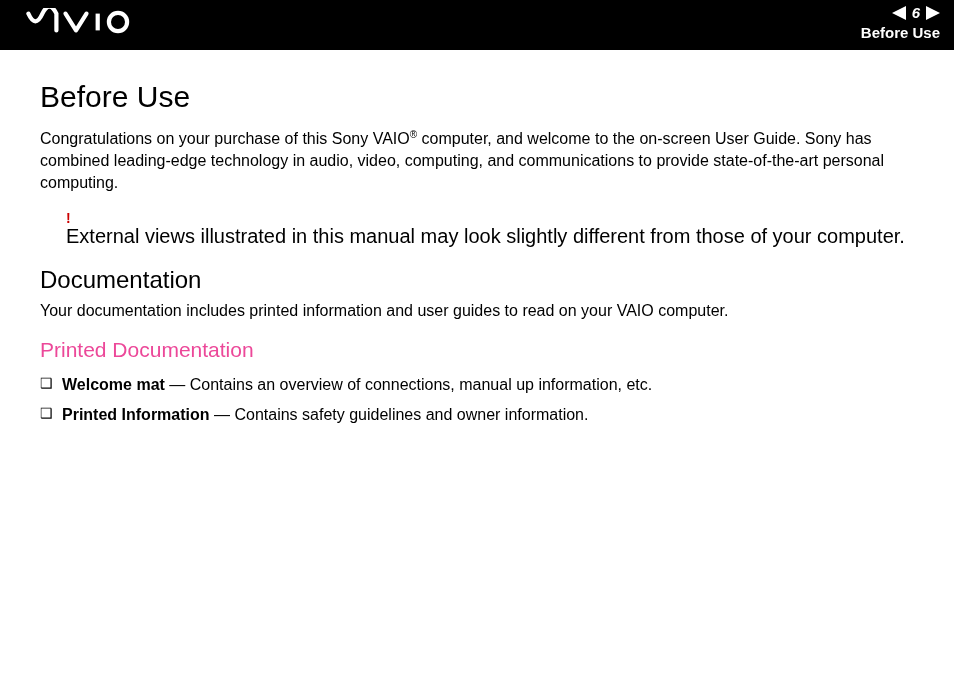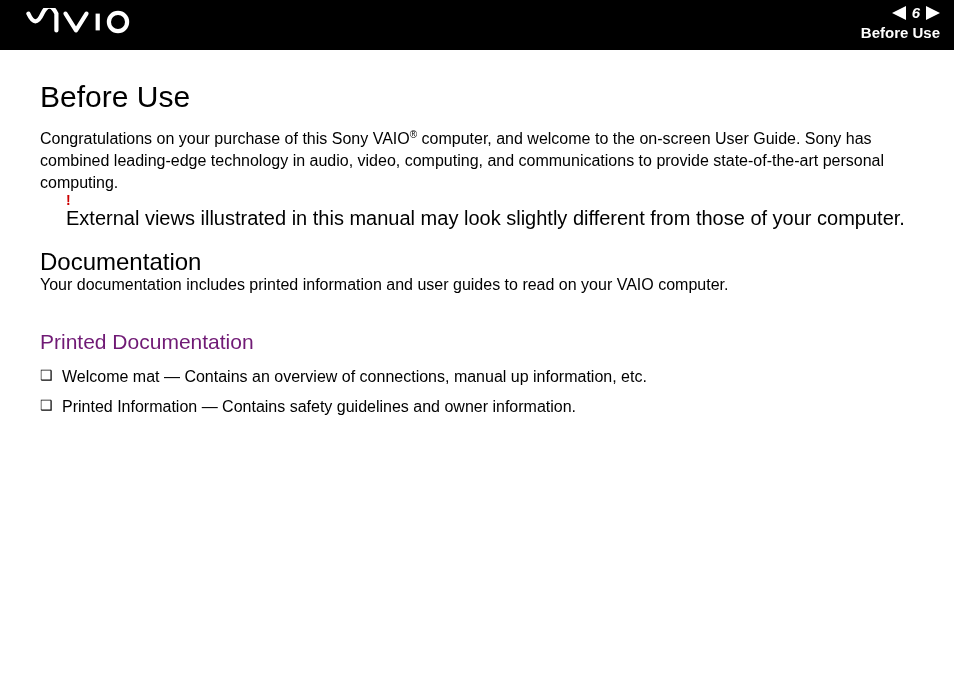--- a/index.html
+++ b/index.html
@@ -54,47 +54,48 @@
     color: #000;
   }
   h1 {
     font-size: 30px;
     font-weight: normal;
     margin-bottom: 14px;
   }
   .intro {
     font-size: 16px;
     line-height: 1.35;
+    margin-bottom: 18px;
   }
   sup { font-size: 10px; vertical-align: super; }
   .note {
     margin-left: 26px;
     margin-bottom: 18px;
   }
   .note-bang {
     color: #c00;
     font-weight: bold;
     font-size: 14px;
     line-height: 1;
   }
   .note-text {
     font-size: 20px;
     font-family: Arial, Helvetica, sans-serif;
   }
   h2 {
     font-size: 24px;
     font-weight: normal;
-    margin-bottom: 0;
+    margin-bottom: 8px;
   }
   .doc-intro {
     font-size: 16px;
-    margin-bottom: 36px;
+    margin-bottom: 18px;
   }
   h3 {
-    color: #701a75;
+    color: #ec4899;
     font-size: 21px;
     font-weight: normal;
     margin-bottom: 10px;
   }
   ul.printed {
     list-style: none;
     padding-left: 22px;
   }
   ul.printed li {
     font-size: 16px;
@@ -102,21 +103,21 @@
     margin-bottom: 4px;
     position: relative;
   }
   ul.printed li::before {
     content: "❑";
     position: absolute;
     left: -22px;
     top: 0;
     font-size: 14px;
   }
-  ul.printed li b { font-weight: normal; }
+  ul.printed li b { font-weight: bold; }
 </style>
 </head>
 <body>
 
 <div class="header">
   <div class="logo">
     <svg viewBox="0 0 180 40" width="140" fill="#fff">
       <path d="M2 8 Q 12 30 22 8 Q 32 -12 42 8 L 42 32" stroke="#fff" stroke-width="6" fill="none" stroke-linecap="round"></path>
       <path d="M55 8 L70 32 L85 8" stroke="#fff" stroke-width="6" fill="none" stroke-linecap="round" stroke-linejoin="round"></path>
       <rect x="98" y="8" width="6" height="24" fill="#fff"></rect>

